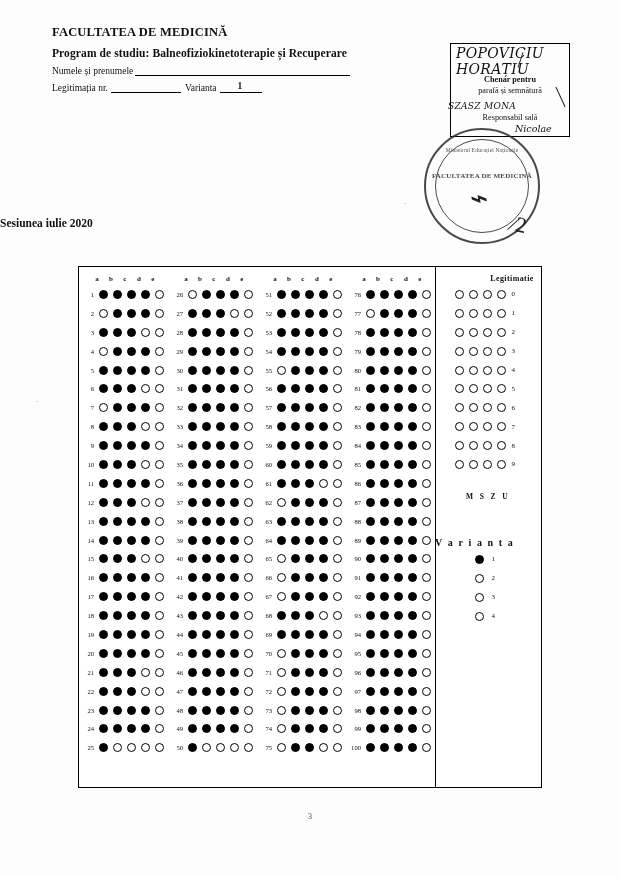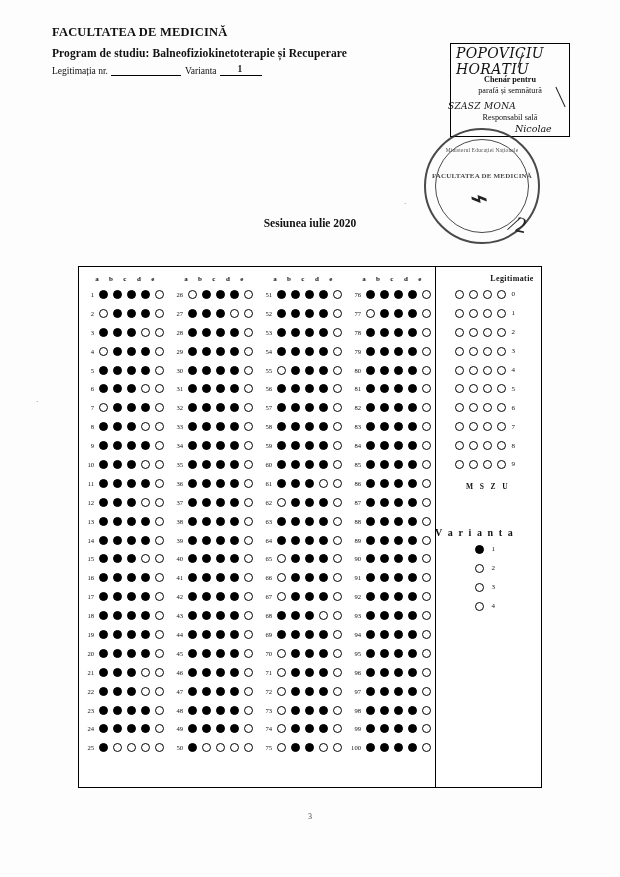--- a/index.html
+++ b/index.html
@@ -92,21 +92,21 @@
   .pen-big2{
     position:absolute;left:512px;top:212px;font-size:22px;color:#222;
     transform:rotate(12deg);
   }
   
   .exam{
     position:absolute;left:0;right:0;top:175px;text-align:center;
     font-size:17px;font-weight:bold;letter-spacing:.3px;
   }
   .sess{
-    position:absolute;left:0;right:0;top:217px;text-align:center;
+    position:absolute;left:0;right:0;top:217px;
     font-size:11.5px;font-weight:bold;
   }
   .tinymark{
     position:absolute;left:404px;top:200px;font-size:7px;color:#555;
   }
   .leftmark{
     position:absolute;left:36px;top:398px;font-size:7px;color:#444;
   }
   
   .grid{
@@ -151,21 +151,21 @@
   }
   .legrow{
     display:flex;align-items:center;justify-content:center;height:18.9px;
   }
   .legrow .bub{margin:0 2.5px;}
   .legdigit{
     width:12px;font-size:7px;text-align:left;padding-left:3px;
   }
   .mszu{
     text-align:center;font-size:7.5px;font-weight:bold;letter-spacing:2.4px;
-    margin-top:8px;
+    margin-top:18px;
   }
   .vartitle{
     text-align:left;font-size:10px;font-weight:bold;letter-spacing:1.6px;
     margin-top:36px;margin-bottom:2px;
   }
   .varrow{
     display:flex;align-items:center;justify-content:center;height:19px;
   }
   .varrow .vnum{width:12px;font-size:7px;padding-left:5px;}
   .pagenum{
@@ -174,20 +174,24 @@
   }
 </style>
 </head>
 <body>
 
 <div class="page">
 
   <div class="hdr">
     <div class="fac">FACULTATEA DE MEDICINĂ</div>
     <div class="prog">Program de studiu: Balneofiziokinetoterapie și Recuperare</div>
+    <div class="fieldline">
+      <span class="lbl">Numele și prenumele</span>
+      <span class="rule r1"></span>
+    </div>
     <div class="fieldline">
       <span class="lbl">Legitimația nr.</span>
       <span class="rule r2"></span>
       <span class="lbl" style="margin-left:4px;">Varianta</span>
       <span class="rule r3"></span>
       <span class="varnum">1</span>
     </div>
   </div>
 
   <div class="sigbox">

